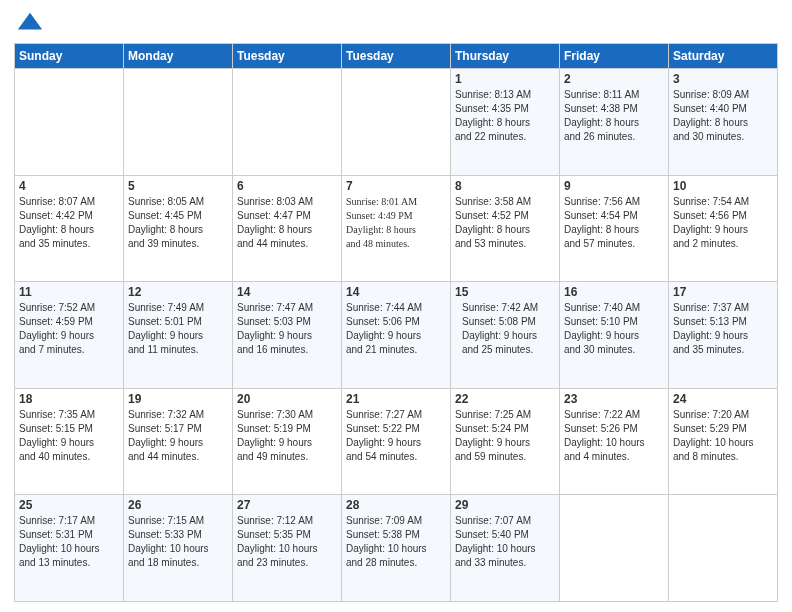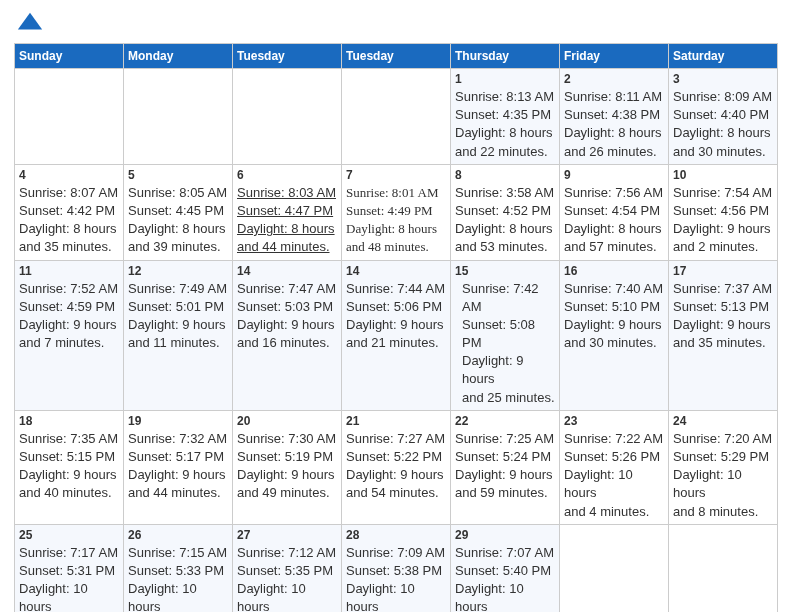--- a/index.html
+++ b/index.html
@@ -87,21 +87,21 @@
       background: #fff;
     }
     .day-num {
       font-size: 12px;
       font-weight: bold;
       color: #333;
       display: block;
       margin-bottom: 2px;
     }
     .day-info {
-      font-size: 13px;
+      font-size: 10px;
       color: #333;
       line-height: 1.4;
     }
     .empty-cell {
       background: #fff !important;
     }
   </style>
 </head>
 <body>
 
@@ -176,21 +176,21 @@
           </td>
           <td>
             <span class="day-num">5</span>
             <div class="day-info" style="white-space: pre-line;">Sunrise: 8:05 AM
 Sunset: 4:45 PM
 Daylight: 8 hours
 and 39 minutes.</div>
           </td>
           <td>
             <span class="day-num">6</span>
-            <div class="day-info" style="white-space: pre-line; text-decoration: underline;">Sunrise: 8:03 AM
+            <div class="day-info" style="white-space: pre-line;">Sunrise: 8:03 AM
 Sunset: 4:47 PM
 Daylight: 8 hours
 and 44 minutes.</div>
           </td>
           <td>
             <span class="day-num">7</span>
             <div class="day-info" style="white-space: pre-line; font-family: Liberation Serif, serif;">Sunrise: 8:01 AM
 Sunset: 4:49 PM
 Daylight: 8 hours
 and 48 minutes.</div>

